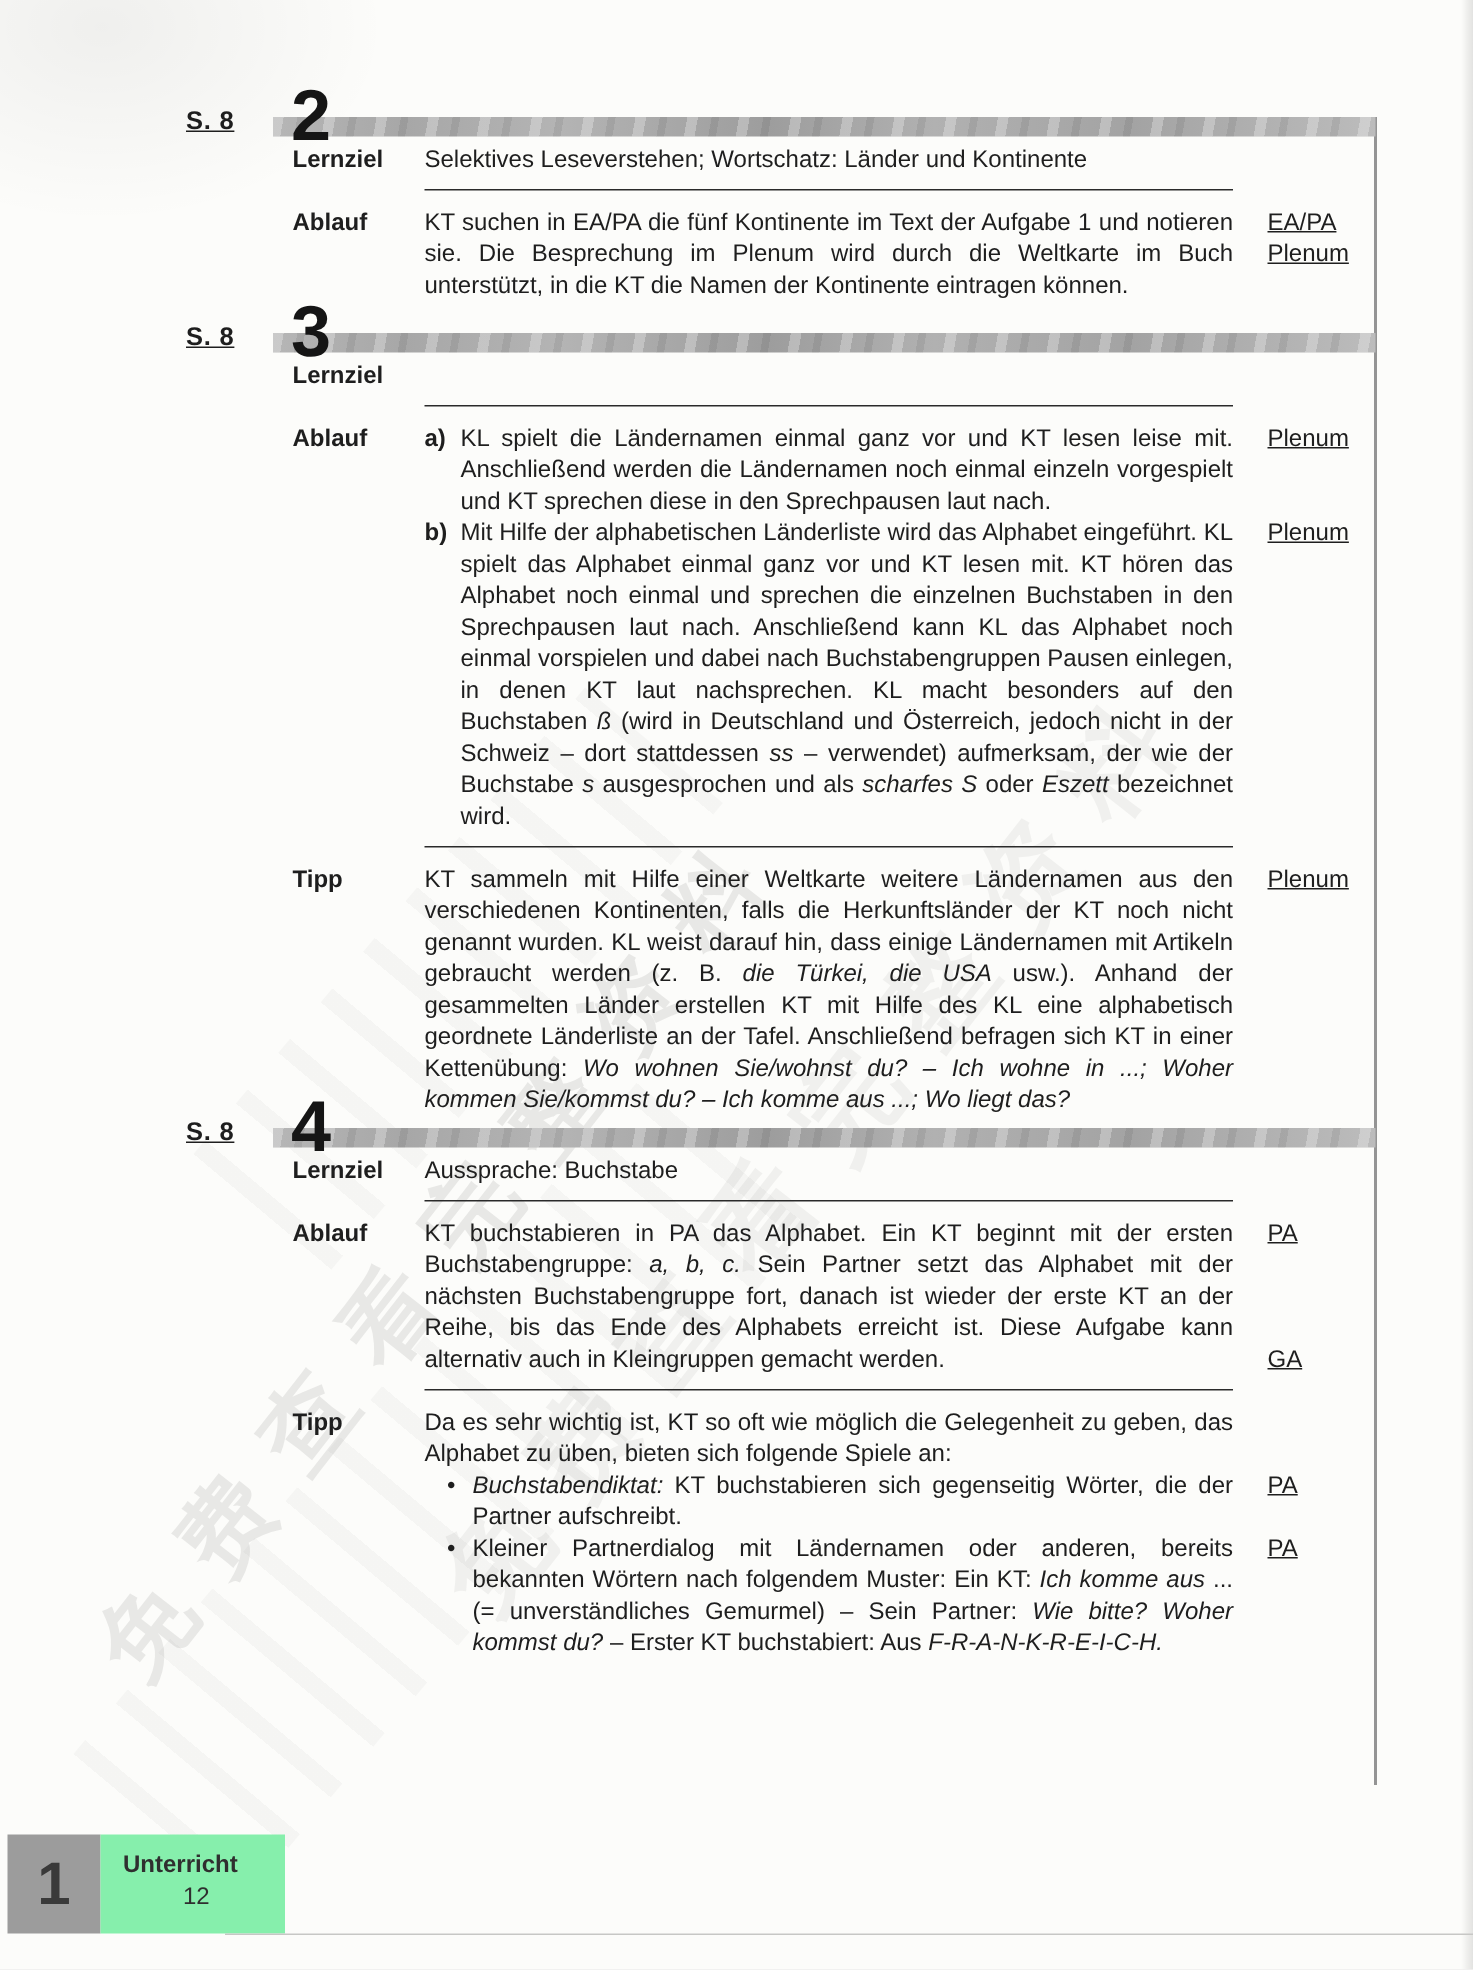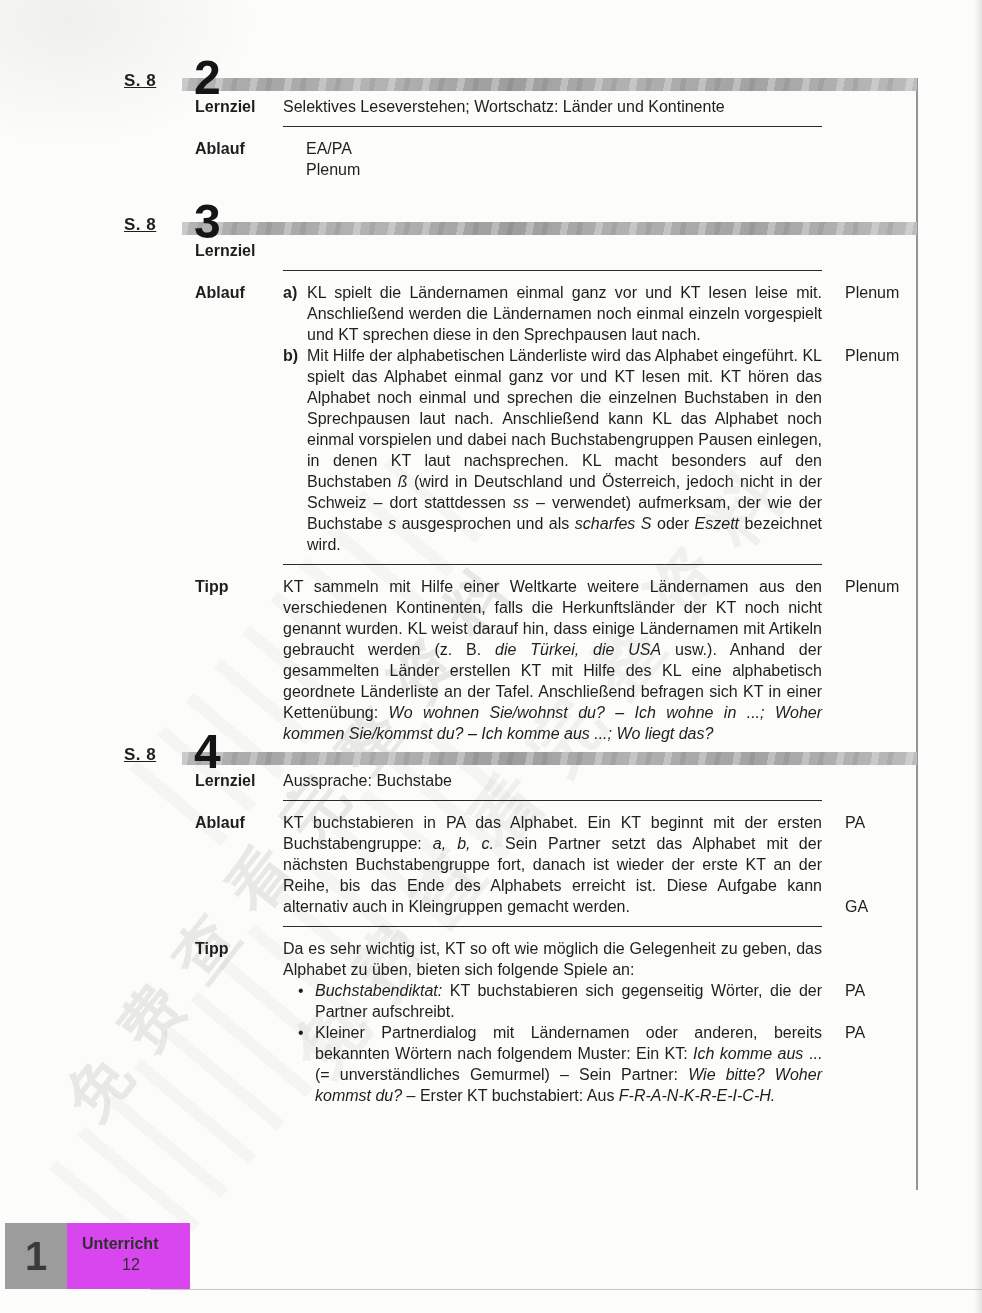--- a/index.html
+++ b/index.html
@@ -34,32 +34,32 @@
 
   .rows{margin-left:195px;width:722px;}
   .row{display:flex;}
   .rlabel{flex:none;width:88px;font-weight:700;}
   .rcontent{flex:none;width:634px;display:flex;flex-direction:column;}
   .blockline{display:flex;}
   .bbody{flex:none;width:539px;}
   .para,.itemtext{text-align:justify;margin:0;}
   .btags{flex:none;width:95px;padding-left:23px;box-sizing:border-box;
     display:flex;flex-direction:column;justify-content:space-between;}
-  .tag{line-height:21px;white-space:nowrap;}
+  .tag{line-height:21px;white-space:nowrap;text-decoration:underline;}
   .it{font-style:italic;}
   .item{display:flex;}
   .item .marker{flex:none;width:24px;font-weight:700;}
   .item.bullet{padding-left:15px;}
   .item.bullet .marker{width:17px;font-weight:400;}
   .divider{height:0;border-top:1.7px solid #2a2a2a;width:539px;margin:9px 0 11px 88px;}
 
   .footer-unit{position:absolute;left:5px;top:1223px;width:62px;height:66px;background:#9c9c9c;
     display:flex;align-items:center;justify-content:center;
     font-size:40px;font-weight:700;color:#3a3a3a;}
-  .footer-box{position:absolute;left:67px;top:1223px;width:123px;height:66px;background:#d946ef;
+  .footer-box{position:absolute;left:67px;top:1223px;width:123px;height:66px;background:#86efac;
     box-sizing:border-box;padding:10px 0 0 15px;color:#2f2f2f;}
   .footer-box .l1{font-weight:700;line-height:21px;}
   .footer-box .l2{line-height:21px;margin-left:40px;}
   .bottom-hairline{position:absolute;left:150px;top:1289px;width:832px;height:1px;background:#c7c7c5;}
 </style>
 </head>
 <body>
 
 <div class="page">
 
@@ -92,20 +92,23 @@
                 <div class="tagbottom"></div>
               </div>
             </div>
           </div>
         </div>
         <div class="divider"></div>
         <div class="row">
           <div class="rlabel">Ablauf</div>
           <div class="rcontent">
             <div class="blockline">
+              <div class="bbody">
+                <p class="para"><span>KT suchen in EA/PA die fünf Kontinente im Text der Aufgabe 1 und notieren sie. Die Besprechung im Plenum wird durch die Weltkarte im Buch unterstützt, in die KT die Namen der Kontinente eintragen können.</span></p>
+              </div>
               <div class="btags">
                 <div class="tagtop">
                   <div class="tag">EA/PA</div>
                   <div class="tag">Plenum</div>
                 </div>
                 <div class="tagbottom"></div>
               </div>
             </div>
           </div>
         </div>

